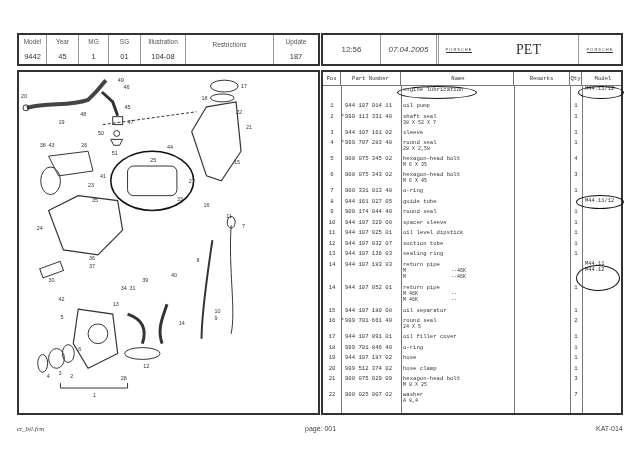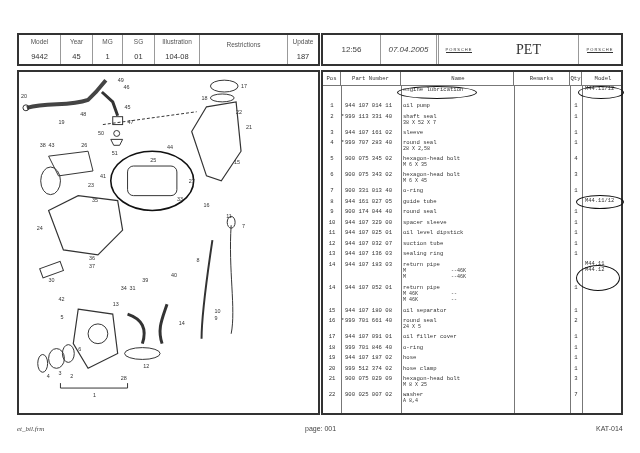--- a/index.html
+++ b/index.html
@@ -49,21 +49,21 @@
   
   .foot { position: absolute; top: 425px; font-size: 7px; color: #444; }
   .foot-left { left: 17px; font-family: "Liberation Serif", serif; font-style: italic; }
   .foot-mid { left: 305px; }
   .foot-right { left: 596px; }
 </style>
 </head>
 <body>
 
 <div class="hdr-left">
-  <div class="hcell" style="width:42px">
+  <div class="hcell" style="width:28px">
     <span class="lbl">Model</span>
     <span class="val">9442</span>
   </div>
   <div class="hcell" style="width:32px">
     <span class="lbl">Year</span>
     <span class="val">45</span>
   </div>
   <div class="hcell" style="width:30px">
     <span class="lbl">MG</span>
     <span class="val">1</span>

